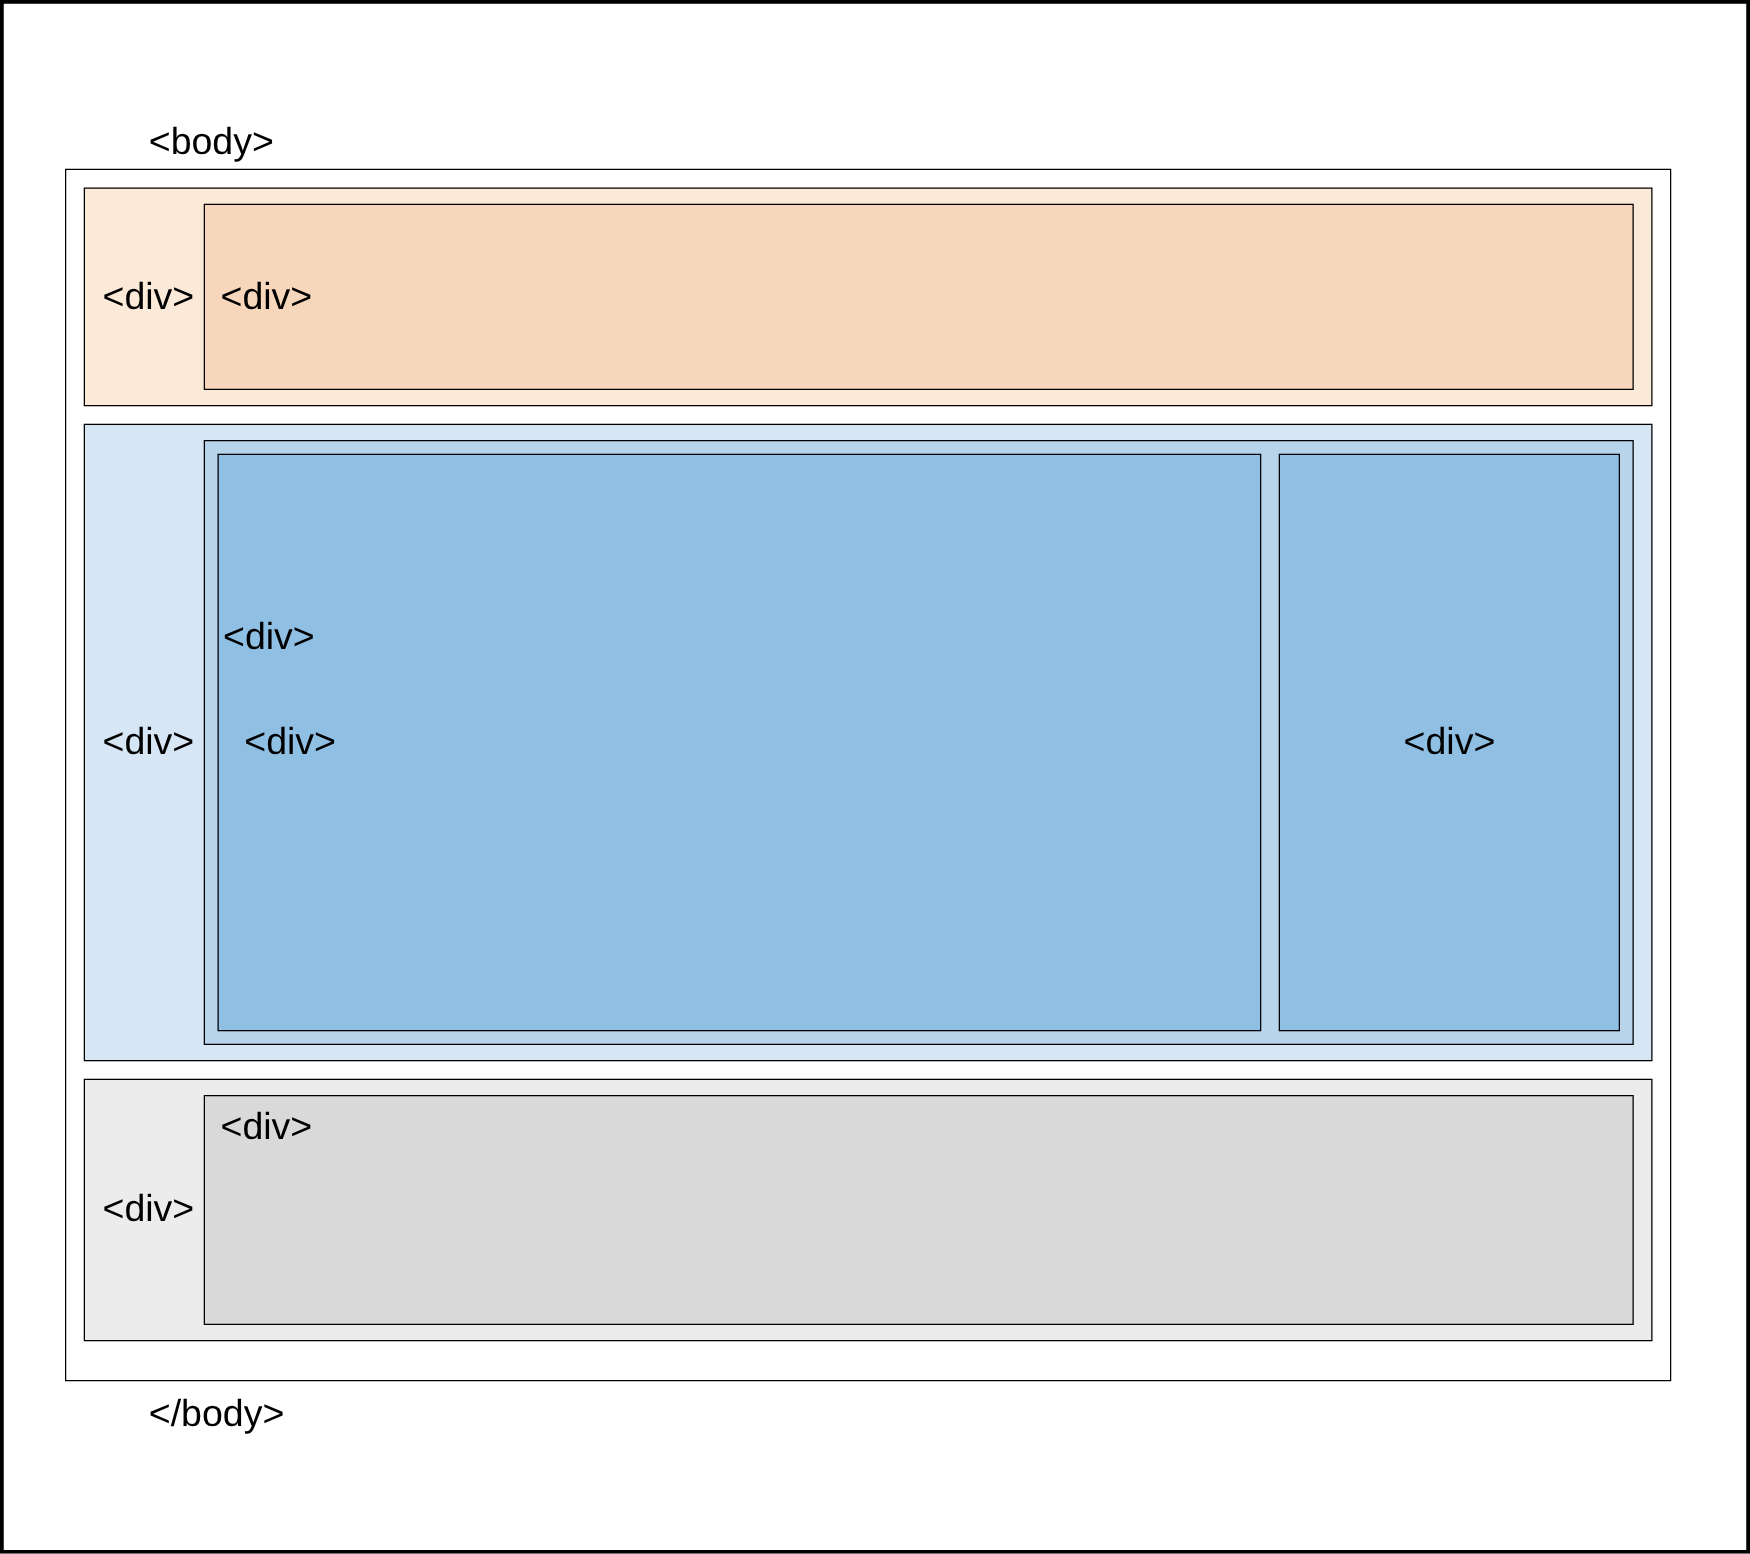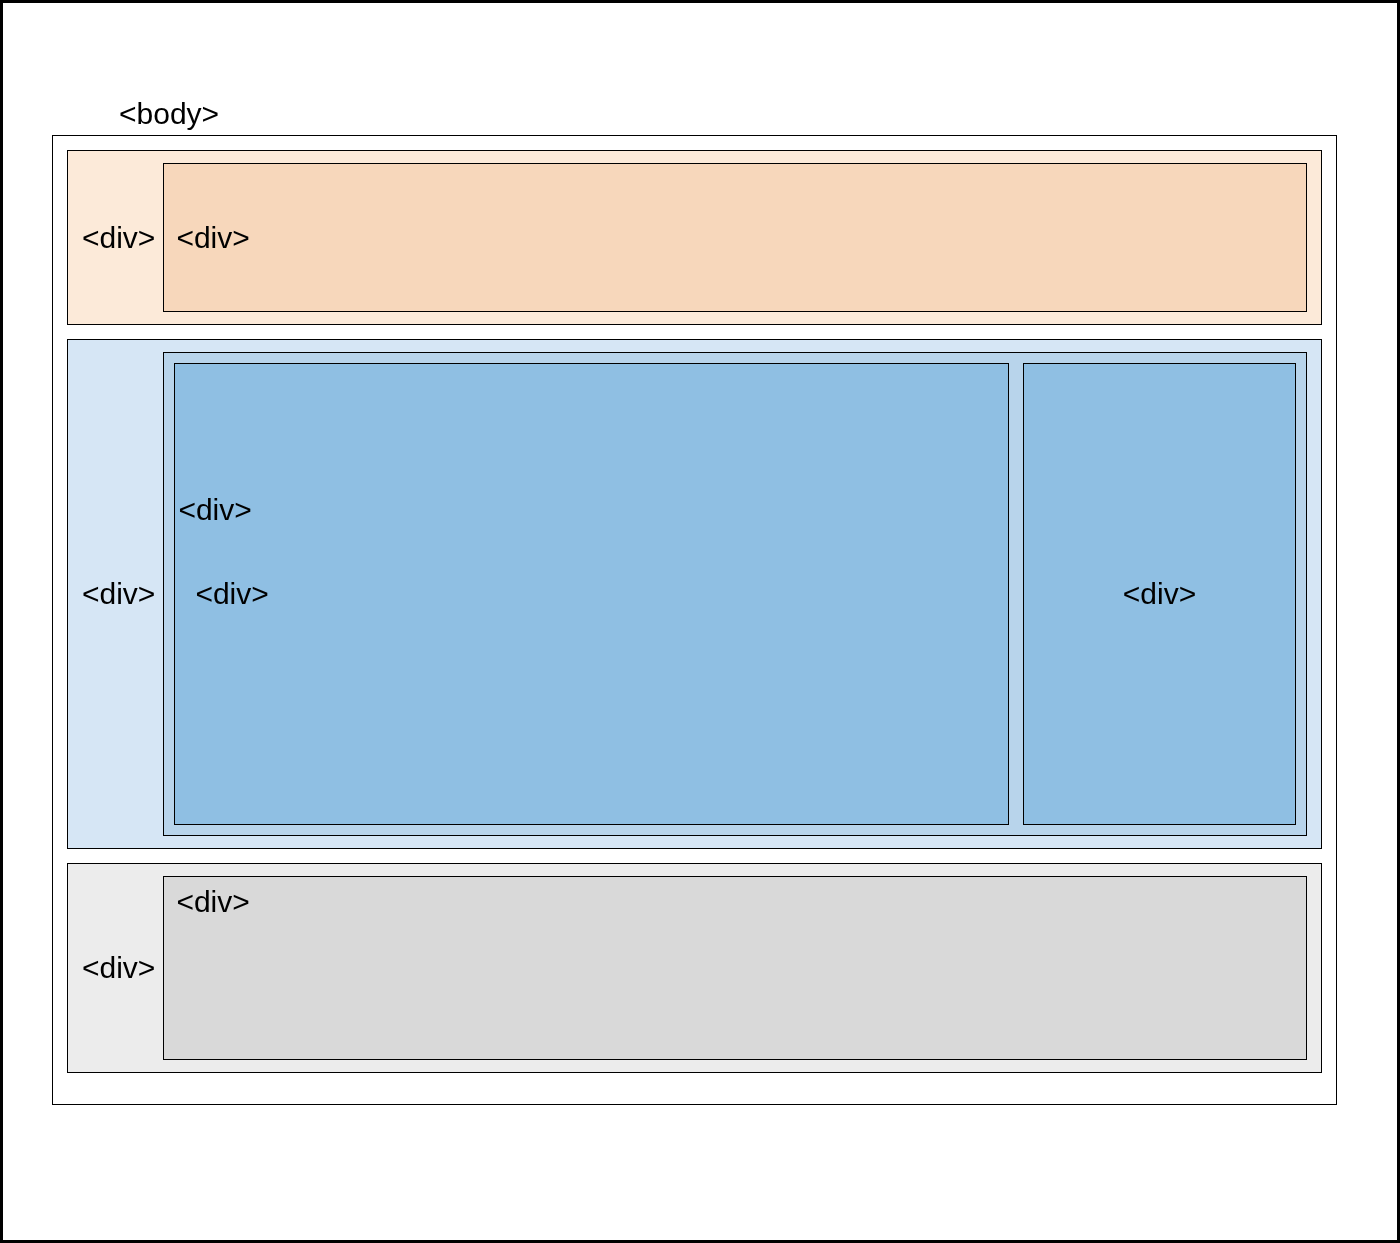--- a/index.html
+++ b/index.html
@@ -153,14 +153,15 @@
 
     <div class="section footer-section">
       <span class="side-label">&lt;div&gt;</span>
       <div class="inner-box footer-inner">
         <span class="tag-label">&lt;div&gt;</span>
       </div>
     </div>
 
   </div>
 
+  <div class="body-close">&lt;/body&gt;</div>
 
 </div>
 
 </body></html>

